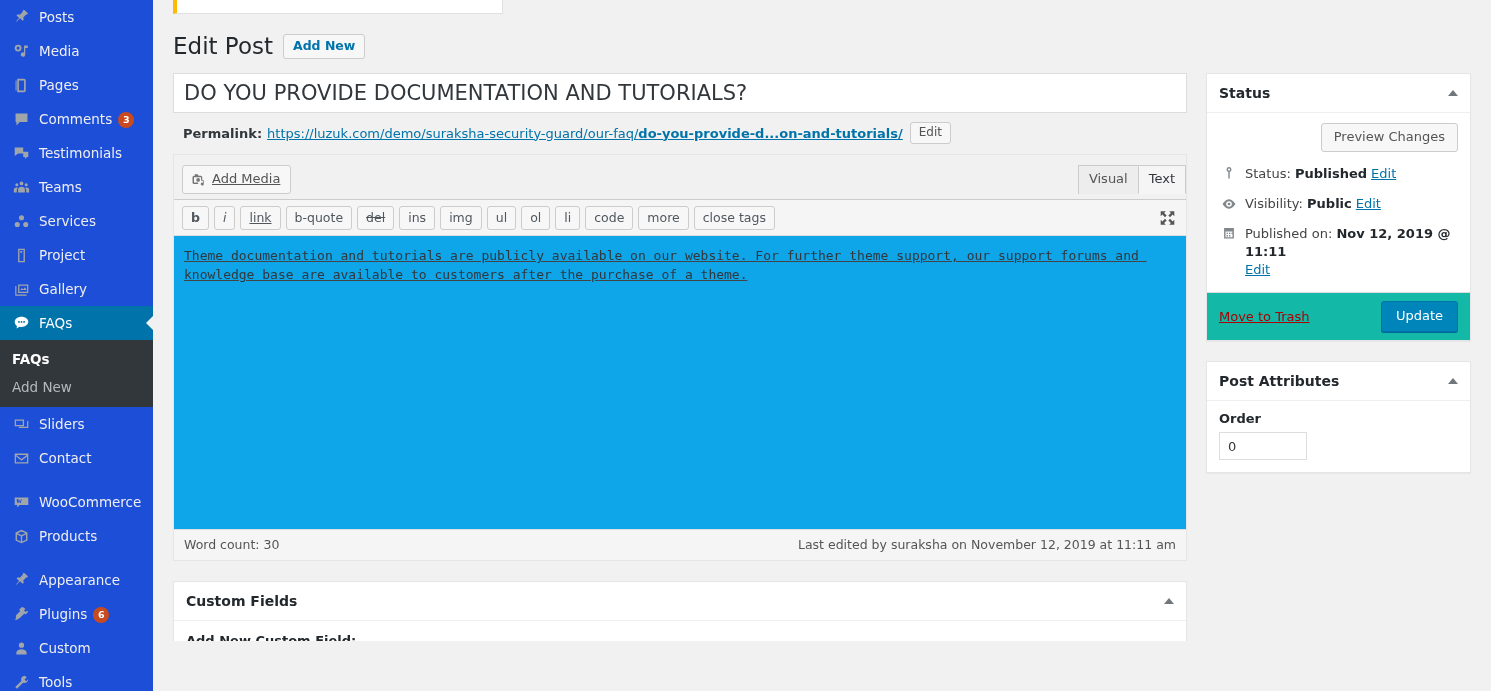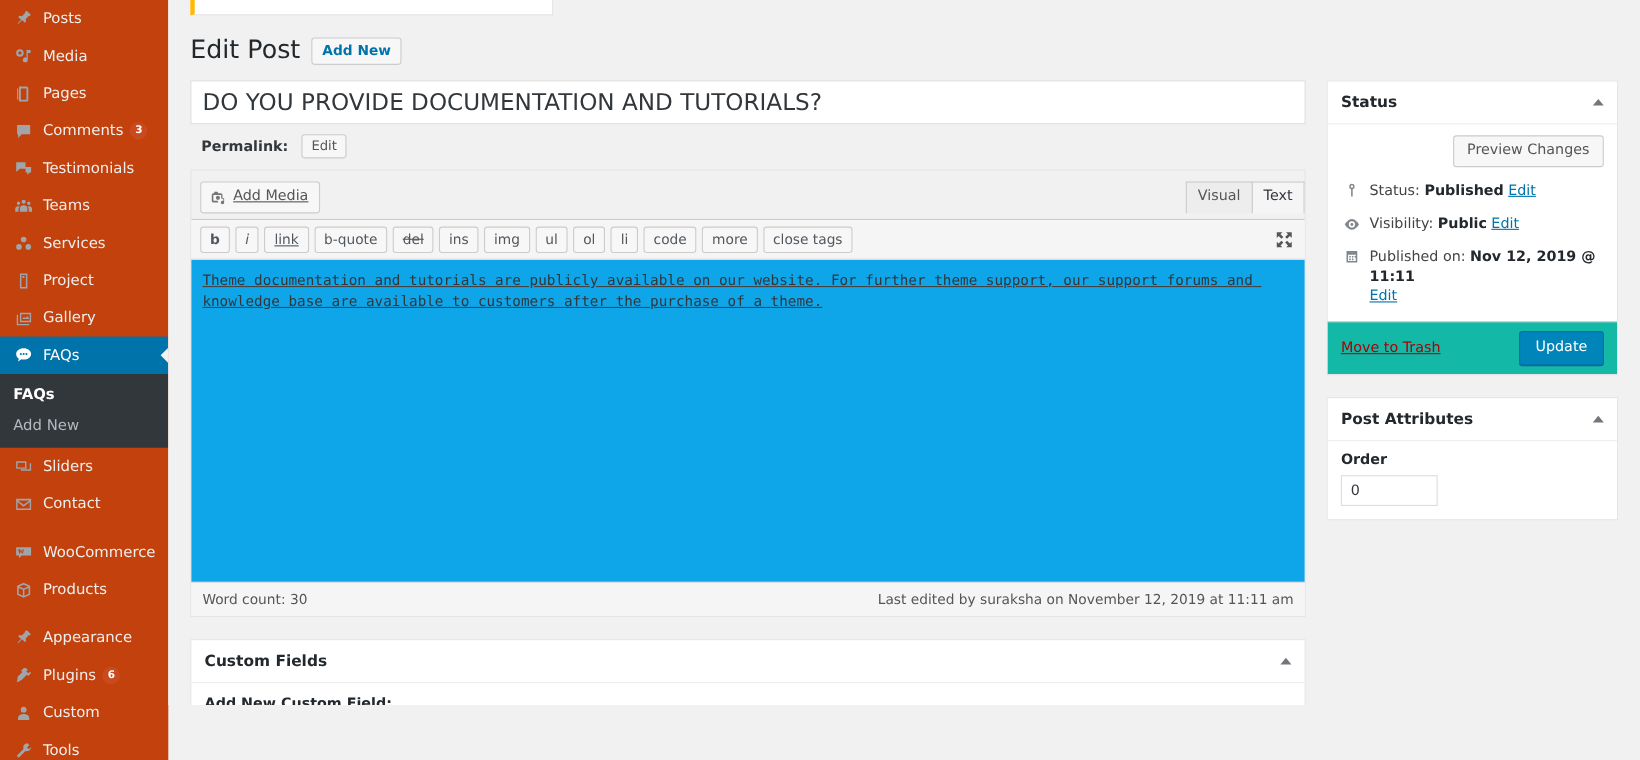--- a/index.html
+++ b/index.html
@@ -10,21 +10,21 @@
     background: #f1f1f1;
     font-family: "DejaVu Sans", "Liberation Sans", sans-serif;
     font-size: 13px;
     color: #444;
   }
   .app { position: relative; width: 1491px; height: 691px; display: flex; }
 
   
   .sidebar {
     width: 153px; min-width: 153px; height: 691px;
-    background: #c2410c;
+    background: #1d4ed8;
     color: #eee;
     overflow: hidden;
     position: relative;
   }
   .menu-item {
     display: flex; align-items: center;
     height: 34px;
     padding: 0 0 0 10px;
     color: #eee;
     font-size: 13.5px;
@@ -567,20 +567,21 @@
     </div>
 
     <div class="layout">
 
       <div class="col-main">
 
         <input class="title-input" value="DO YOU PROVIDE DOCUMENTATION AND TUTORIALS?" style="">
 
         <div class="permalink-row">
           <span class="pl-label">Permalink:</span>
+          <a><span>https://luzuk.com/demo/suraksha-security-guard/our-faq/</span><span class="pl-slug">do-you-provide-d...on-and-tutorials/</span></a>
           <span class="edit-slug-btn">Edit</span>
         </div>
 
         <div class="editor-wrap">
           <div class="media-row">
             <span class="add-media-btn">
               <span class="am-ico">
                 <svg width="15" height="15" viewBox="0 0 20 20" fill="currentColor">
                     <path d="M5 3h4l1 2h3a2 2 0 012 2v4.2a3.8 3.8 0 00-1.6-.4V7H4v7h5.3a3.8 3.8 0 00.6 2H4a2 2 0 01-2-2V7a2 2 0 012-2h1zM7 10.5a2.5 2.5 0 115 0 2.5 2.5 0 01-5 0zm10 .5v5.1a2 2 0 11-1-1.7V12h-2v-1h3z"></path>
                   </svg>

